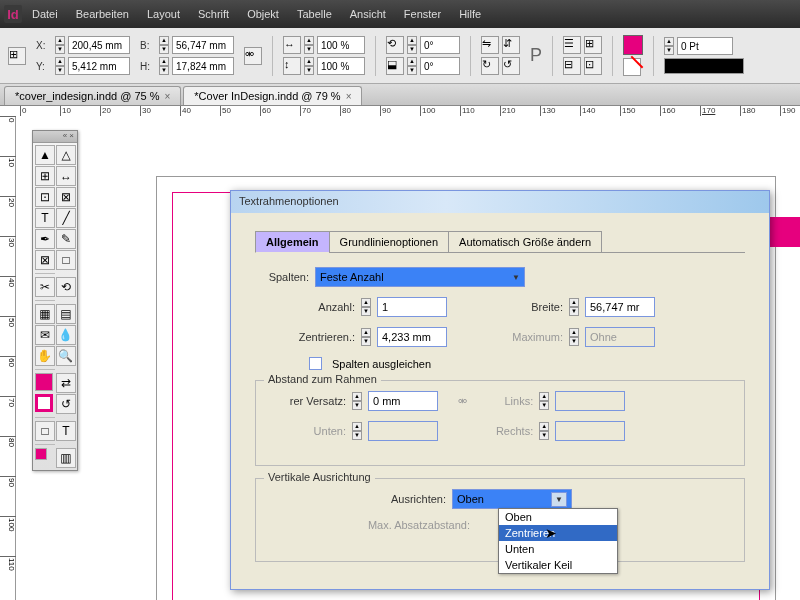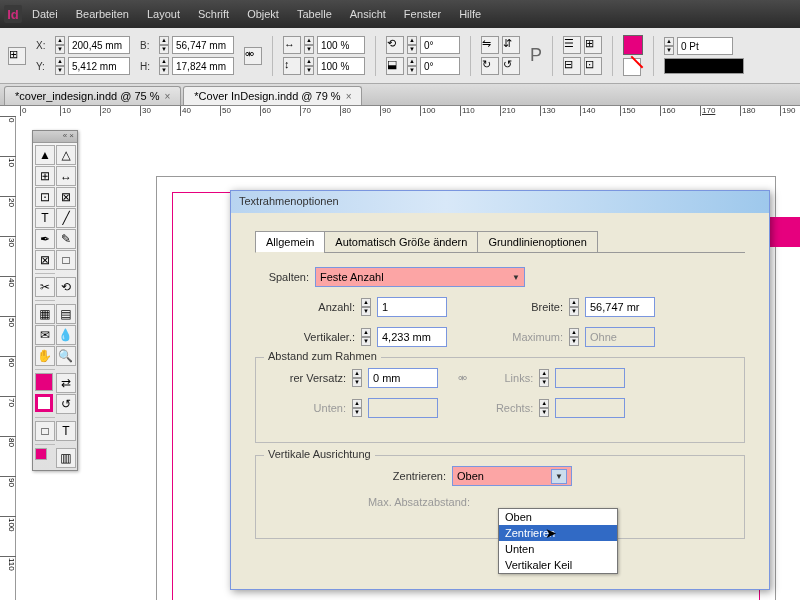--- a/index.html
+++ b/index.html
@@ -37,24 +37,24 @@
 .toolbox .grid{display:grid;grid-template-columns:1fr 1fr;gap:1px;padding:2px}
 .tbtn{width:20px;height:20px;border:1px solid #aaa;background:#f0f0f0;display:flex;align-items:center;justify-content:center;font-size:12px}
 .tbtn.div{grid-column:1/3;height:1px;background:#bbb;border:none;margin:2px 0}
 .tbtn.sw{background:#e6007e;width:18px;height:18px}
 .tbtn.sw2{background:#fff;border:3px solid #e6007e;width:18px;height:18px;position:relative}
 .dialog{position:absolute;left:230px;top:190px;width:540px;height:400px;background:#ece9d8;border:1px solid #7a96df;box-shadow:2px 2px 8px rgba(0,0,0,.4)}
 .dialog .ttl{height:22px;background:linear-gradient(90deg,#b8d4f0,#d8e8f8 40%,#9ec8ec);padding:4px 8px;font-size:11px;color:#333}
 .dialog .body{padding:18px 24px}
 .dtabs{display:flex;border-bottom:1px solid #999;margin-bottom:14px}
 .dtab{padding:4px 10px;border:1px solid #999;background:#ece9d8;margin-right:-1px;margin-bottom:-1px;font-size:11px}
-.dtab.active{background:#ffffff;border-bottom:1px solid #ece9d8;font-weight:normal}
+.dtab.active{background:#c4b5fd;border-bottom:1px solid #ece9d8;font-weight:bold}
 .drow{display:flex;align-items:center;margin-bottom:10px;gap:6px}
 .drow .dl{text-align:right;color:#333}
-.dsel{height:20px;border:1px solid #7a96df;background:#fca5a5;padding:2px 4px;display:flex;align-items:center;justify-content:space-between}
+.dsel{height:20px;border:1px solid #7a96df;background:#3b82f6;padding:2px 4px;display:flex;align-items:center;justify-content:space-between}
 .dsel .ar{font-size:8px;color:#333}
 .din{width:70px;height:20px;border:1px solid #7a96df;background:#fff;padding:2px 4px;font-size:11px}
 .din.dis{background:#ece9d8;color:#999}
 .fieldset{border:1px solid #bbb;padding:10px 14px 14px;margin-bottom:12px;position:relative}
 .fieldset .leg{position:absolute;top:-8px;left:8px;background:#ece9d8;padding:0 4px;font-size:11px;color:#333}
 .cb{width:13px;height:13px;border:1px solid #7a96df;background:#fff;display:inline-block;margin-right:4px;vertical-align:middle}
 .dropdown{position:absolute;left:498px;top:508px;width:120px;background:#fff;border:1px solid #767676;box-shadow:1px 1px 3px rgba(0,0,0,.3);z-index:100}
 .dropdown .opt{padding:2px 6px;font-size:11px}
 .dropdown .opt.sel{background:#316ac5;color:#fff}
 .cursor{position:absolute;left:545px;top:525px;font-size:14px;z-index:101;pointer-events:none}
@@ -293,22 +293,22 @@
     <div class="tbtn" style="background:#e6007e;width:12px;height:12px"></div>
     <div class="tbtn">▥</div>
   </div>
 </div>
 
 <div class="dialog">
   <div class="ttl">Textrahmenoptionen</div>
   <div class="body">
     <div class="dtabs">
       <div class="dtab active">Allgemein</div>
+      <div class="dtab">Grundlinienoptionen</div>
       <div class="dtab">Automatisch Größe ändern</div>
-      <div class="dtab">Grundlinienoptionen</div>
     </div>
     <div class="drow">
       <span class="dl" style="width:54px">Spalten:</span>
       <div class="dsel" style="width:210px">
           <span>Feste Anzahl</span>
           <span class="ar">▼</span>
         </div>
     </div>
     <div class="drow" style="margin-left:24px">
       <span class="dl" style="width:76px">Anzahl:</span>
@@ -318,32 +318,36 @@
         </div>
       <input class="din" value="1" style="">
       <span class="dl" style="width:80px;margin-left:30px">Breite:</span>
       <div class="spin">
           <span>▲</span>
           <span>▼</span>
         </div>
       <input class="din" value="56,747 mr" style="">
     </div>
     <div class="drow" style="margin-left:24px">
-      <span class="dl" style="width:76px">Vertikaler.:</span>
+      <span class="dl" style="width:76px">Zentrieren.:</span>
       <div class="spin">
           <span>▲</span>
           <span>▼</span>
         </div>
       <input class="din" value="4,233 mm" style="">
       <span class="dl" style="width:80px;margin-left:30px;color:#999">Maximum:</span>
       <div class="spin">
           <span>▲</span>
           <span>▼</span>
         </div>
       <input class="din dis" value="Ohne" style="">
+    </div>
+    <div class="drow" style="margin-left:54px">
+      <span class="cb"></span>
+      <span>Spalten ausgleichen</span>
     </div>
     <div class="fieldset">
       <div class="leg">Abstand zum Rahmen</div>
       <div class="drow">
         <span class="dl" style="width:76px">rer Versatz:</span>
         <div class="spin">
             <span>▲</span>
             <span>▼</span>
           </div>
         <input class="din" value="0 mm" style="">
@@ -367,21 +371,21 @@
         <div class="spin">
             <span>▲</span>
             <span>▼</span>
           </div>
         <input class="din dis" style="">
       </div>
     </div>
     <div class="fieldset" style="padding-bottom:20px">
       <div class="leg">Vertikale Ausrichtung</div>
       <div class="drow" style="margin-left:80px">
-        <span class="dl" style="width:96px">Zentrieren:</span>
+        <span class="dl" style="width:96px">Ausrichten:</span>
         <div class="dsel" style="width:120px">
             <span>Oben</span>
             <span class="ar" style="background:#cde;padding:2px 3px;border:1px solid #7a96df">▼</span>
           </div>
       </div>
       <div class="drow" style="margin-left:80px">
         <span class="dl" style="width:120px;color:#999">Max. Absatzabstand:</span>
       </div>
     </div>
   </div>

